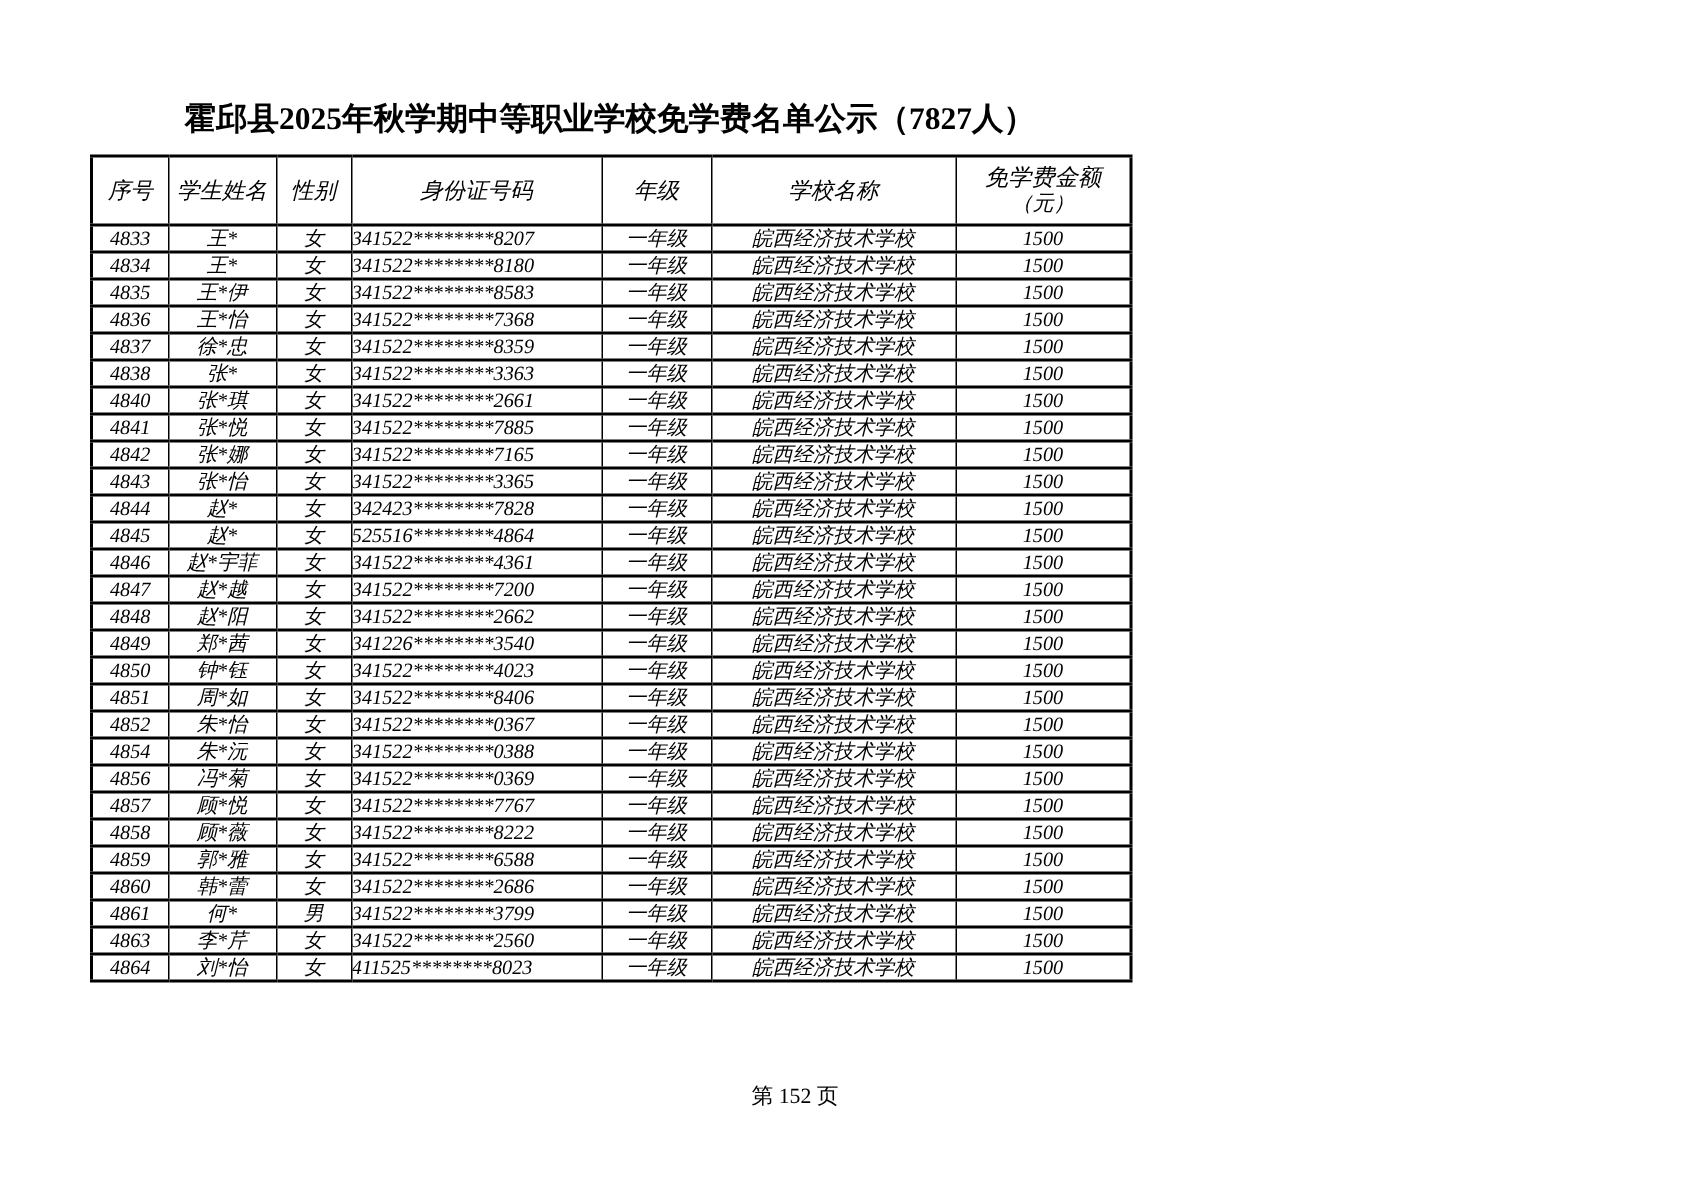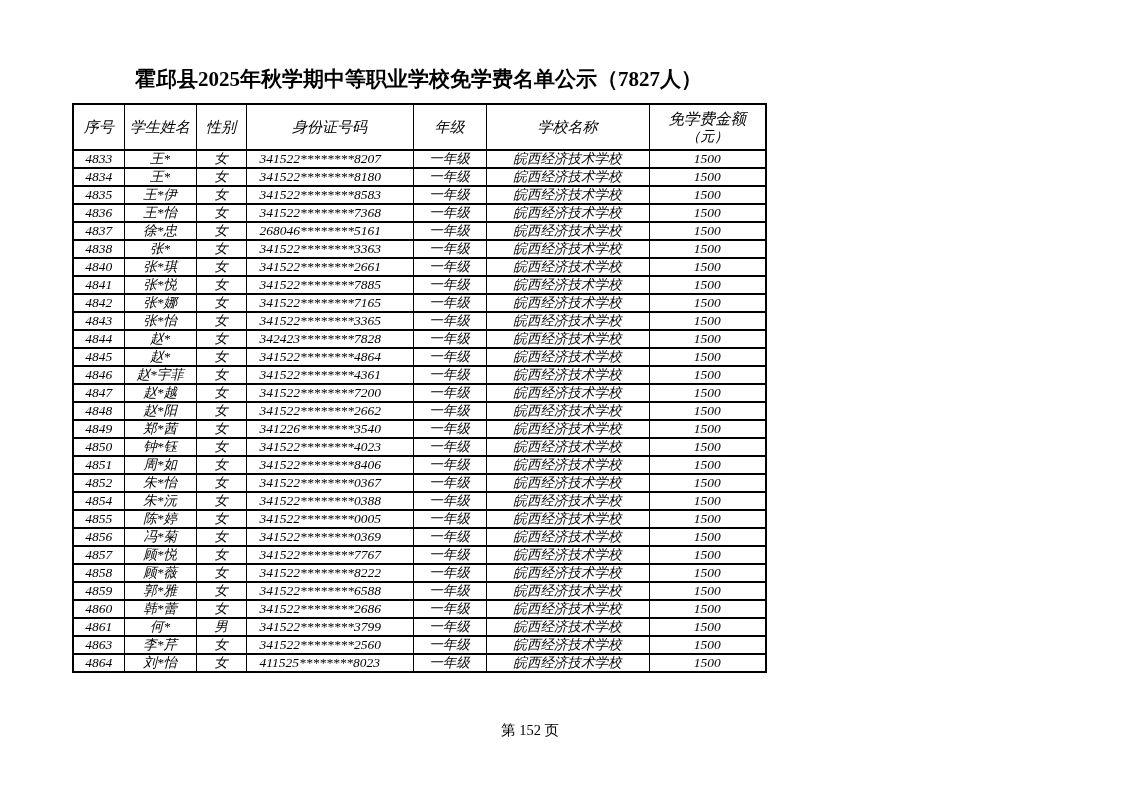--- a/index.html
+++ b/index.html
@@ -12,21 +12,21 @@
     overflow: hidden;
   }
   .page {
     position: relative;
     width: 1122px;
     height: 793px;
     background: #ffffff;
   }
   .content {
     position: absolute;
-    left: 72px;
+    left: 60px;
     top: 64px;
     width: 693px;
   }
   .title {
     text-align: center;
     font-weight: bold;
     font-size: 21px;
     line-height: 30px;
     margin: 0 0 9px 0;
     white-space: nowrap;
@@ -54,21 +54,21 @@
     font-size: 15px;
   }
   table.roster tbody td {
     height: 16px;
     font-size: 13.5px;
     line-height: 16px;
   }
   
   table.roster tbody td.c3 {
     text-align: left;
-    padding-left: 13px;
+    padding-left: 0;
   }
   th.amount-th { text-align: left; padding-left: 5px; }
   th.amount-th .l1 { font-size: 15.5px; line-height: 19px; }
   th.amount-th .l2 { font-size: 14px; line-height: 17px; }
   .footer {
     position: absolute;
     top: 721px;
     left: 0;
     width: 1060px;
     text-align: center;
@@ -140,21 +140,21 @@
             <td class="c2">女</td>
             <td class="c3">341522********7368</td>
             <td class="c4">一年级</td>
             <td class="c5">皖西经济技术学校</td>
             <td class="c6">1500</td>
           </tr>
           <tr>
             <td class="c0">4837</td>
             <td class="c1">徐*忠</td>
             <td class="c2">女</td>
-            <td class="c3">268046********5161</td>
+            <td class="c3">341522********8359</td>
             <td class="c4">一年级</td>
             <td class="c5">皖西经济技术学校</td>
             <td class="c6">1500</td>
           </tr>
           <tr>
             <td class="c0">4838</td>
             <td class="c1">张*</td>
             <td class="c2">女</td>
             <td class="c3">341522********3363</td>
             <td class="c4">一年级</td>
@@ -203,21 +203,21 @@
             <td class="c2">女</td>
             <td class="c3">342423********7828</td>
             <td class="c4">一年级</td>
             <td class="c5">皖西经济技术学校</td>
             <td class="c6">1500</td>
           </tr>
           <tr>
             <td class="c0">4845</td>
             <td class="c1">赵*</td>
             <td class="c2">女</td>
-            <td class="c3">341522********4864</td>
+            <td class="c3">525516********4864</td>
             <td class="c4">一年级</td>
             <td class="c5">皖西经济技术学校</td>
             <td class="c6">1500</td>
           </tr>
           <tr>
             <td class="c0">4846</td>
             <td class="c1">赵*宇菲</td>
             <td class="c2">女</td>
             <td class="c3">341522********4361</td>
             <td class="c4">一年级</td>
@@ -276,29 +276,20 @@
             <td class="c3">341522********0367</td>
             <td class="c4">一年级</td>
             <td class="c5">皖西经济技术学校</td>
             <td class="c6">1500</td>
           </tr>
           <tr>
             <td class="c0">4854</td>
             <td class="c1">朱*沅</td>
             <td class="c2">女</td>
             <td class="c3">341522********0388</td>
-            <td class="c4">一年级</td>
-            <td class="c5">皖西经济技术学校</td>
-            <td class="c6">1500</td>
-          </tr>
-          <tr>
-            <td class="c0">4855</td>
-            <td class="c1">陈*婷</td>
-            <td class="c2">女</td>
-            <td class="c3">341522********0005</td>
             <td class="c4">一年级</td>
             <td class="c5">皖西经济技术学校</td>
             <td class="c6">1500</td>
           </tr>
           <tr>
             <td class="c0">4856</td>
             <td class="c1">冯*菊</td>
             <td class="c2">女</td>
             <td class="c3">341522********0369</td>
             <td class="c4">一年级</td>

